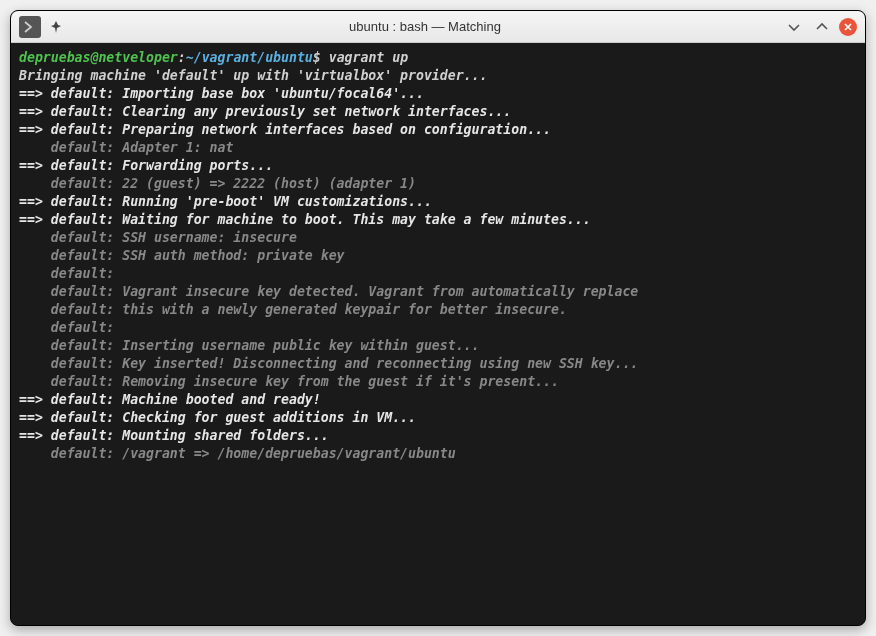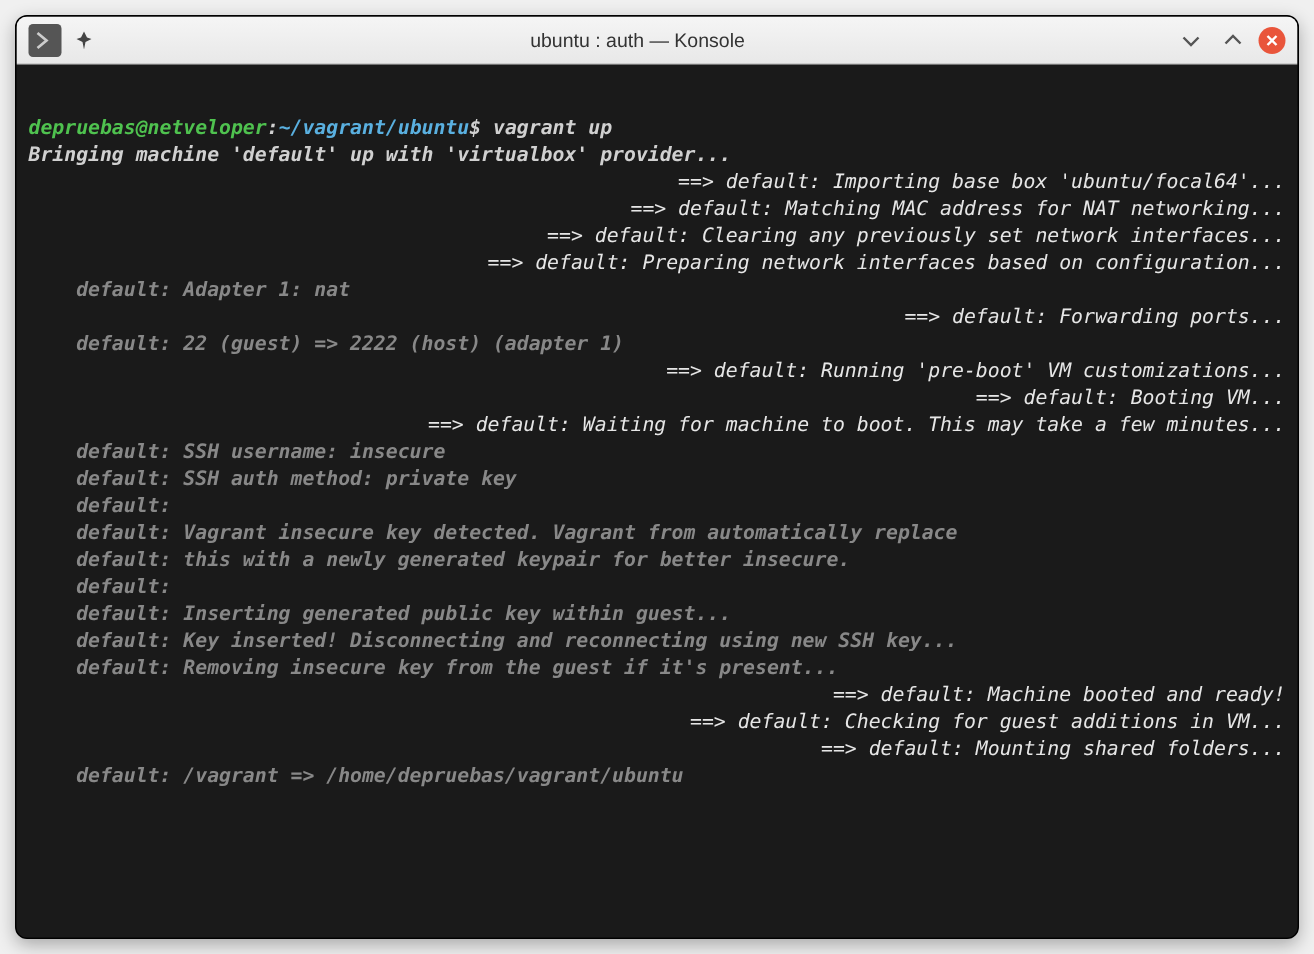--- a/index.html
+++ b/index.html
@@ -85,29 +85,28 @@
   flex: 1;
   background: #1a1a1a;
   padding: 6px 8px;
   font-family: "DejaVu Sans Mono", "Liberation Mono", monospace;
   font-size: 13.2px;
   line-height: 18px;
   color: #d0d0d0;
   overflow: hidden;
   font-style: italic;
   font-weight: bold;
-  margin-top: 28px;
 }
 .prompt-user { color: #4fc24f; font-weight: bold; }
 .prompt-path { color: #5ab0e0; font-weight: bold; }
 .prompt-sep { color: #d0d0d0; }
 .prompt-dollar { color: #d0d0d0; }
 .cmd { color: #d0d0d0; }
 .info { color: #888; }
-.bold { font-weight: normal; color: #e6e6e6; text-align: right; }
+.bold { font-weight: bold; color: #e6e6e6; }
 .line { white-space: pre; }
 .cursor {
   display: inline-block;
   width: 8px;
   height: 15px;
   background: #d0d0d0;
   vertical-align: text-bottom;
 }
 svg { display: block; }
 </style>
@@ -121,21 +120,21 @@
         <svg width="12" height="12" viewBox="0 0 12 12">
             <path d="M1 1 L7 6 L1 11" stroke="#ccc" stroke-width="1.8" fill="none"></path>
           </svg>
       </div>
       <div class="tb-btn">
         <svg width="14" height="14" viewBox="0 0 14 14">
             <path d="M7 1 L9 5 L12 6 L8 8 L7 13 L6 8 L2 6 L5 5 Z" fill="#444"></path>
           </svg>
       </div>
     </div>
-    <div class="titlebar-title">ubuntu : auth — Konsole</div>
+    <div class="titlebar-title">ubuntu : bash — Matching</div>
     <div class="titlebar-right">
       <div class="win-ctrl">
         <svg width="14" height="14" viewBox="0 0 14 14">
             <path d="M2 5 L7 10 L12 5" stroke="#555" stroke-width="1.6" fill="none"></path>
           </svg>
       </div>
       <div class="win-ctrl">
         <svg width="14" height="14" viewBox="0 0 14 14">
             <path d="M2 9 L7 4 L12 9" stroke="#555" stroke-width="1.6" fill="none"></path>
           </svg>
@@ -146,36 +145,34 @@
           </svg>
       </div>
     </div>
   </div>
 
   <div class="terminal">
     <div class="line"><span class="prompt-user">depruebas@netveloper</span><span class="prompt-sep">:</span><span class="prompt-path">~/vagrant/ubuntu</span><span class="prompt-dollar">$</span> <span class="cmd">vagrant up</span></div>
     <div id="output-lines">
         <div class="line">Bringing machine 'default' up with 'virtualbox' provider...</div>
         <div class="line bold">==&gt; default: Importing base box 'ubuntu/focal64'...</div>
-        <div class="line bold">==&gt; default: Matching MAC address for NAT networking...</div>
         <div class="line bold">==&gt; default: Clearing any previously set network interfaces...</div>
         <div class="line bold">==&gt; default: Preparing network interfaces based on configuration...</div>
         <div class="line info">    default: Adapter 1: nat</div>
         <div class="line bold">==&gt; default: Forwarding ports...</div>
         <div class="line info">    default: 22 (guest) =&gt; 2222 (host) (adapter 1)</div>
         <div class="line bold">==&gt; default: Running 'pre-boot' VM customizations...</div>
-        <div class="line bold">==&gt; default: Booting VM...</div>
         <div class="line bold">==&gt; default: Waiting for machine to boot. This may take a few minutes...</div>
         <div class="line info">    default: SSH username: insecure</div>
         <div class="line info">    default: SSH auth method: private key</div>
         <div class="line info">    default:</div>
         <div class="line info">    default: Vagrant insecure key detected. Vagrant from automatically replace</div>
         <div class="line info">    default: this with a newly generated keypair for better insecure.</div>
         <div class="line info">    default:</div>
-        <div class="line info">    default: Inserting generated public key within guest...</div>
+        <div class="line info">    default: Inserting username public key within guest...</div>
         <div class="line info">    default: Key inserted! Disconnecting and reconnecting using new SSH key...</div>
         <div class="line info">    default: Removing insecure key from the guest if it's present...</div>
         <div class="line bold">==&gt; default: Machine booted and ready!</div>
         <div class="line bold">==&gt; default: Checking for guest additions in VM...</div>
         <div class="line bold">==&gt; default: Mounting shared folders...</div>
         <div class="line info">    default: /vagrant =&gt; /home/depruebas/vagrant/ubuntu</div>
       </div>
   </div>
 </div>
 

